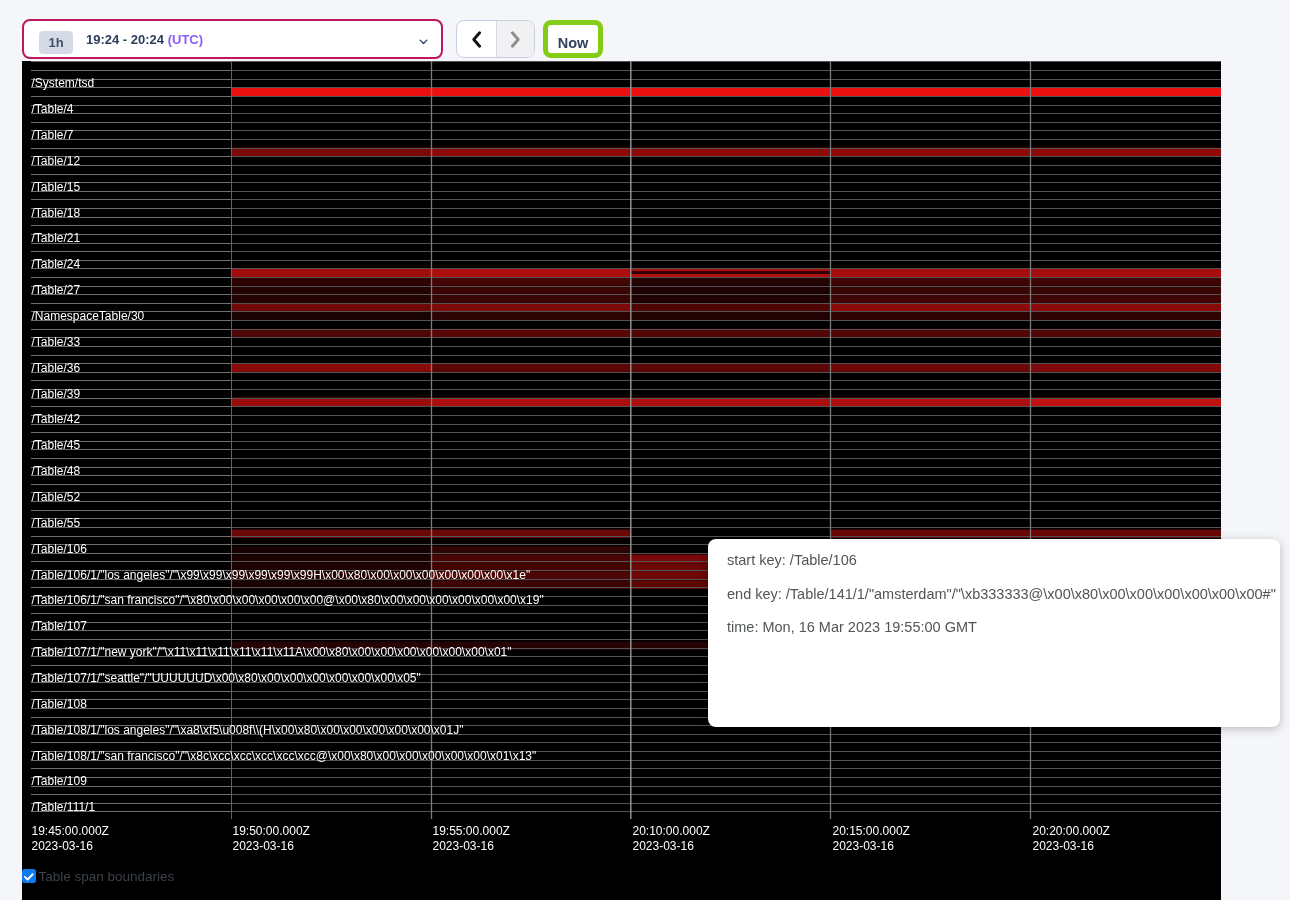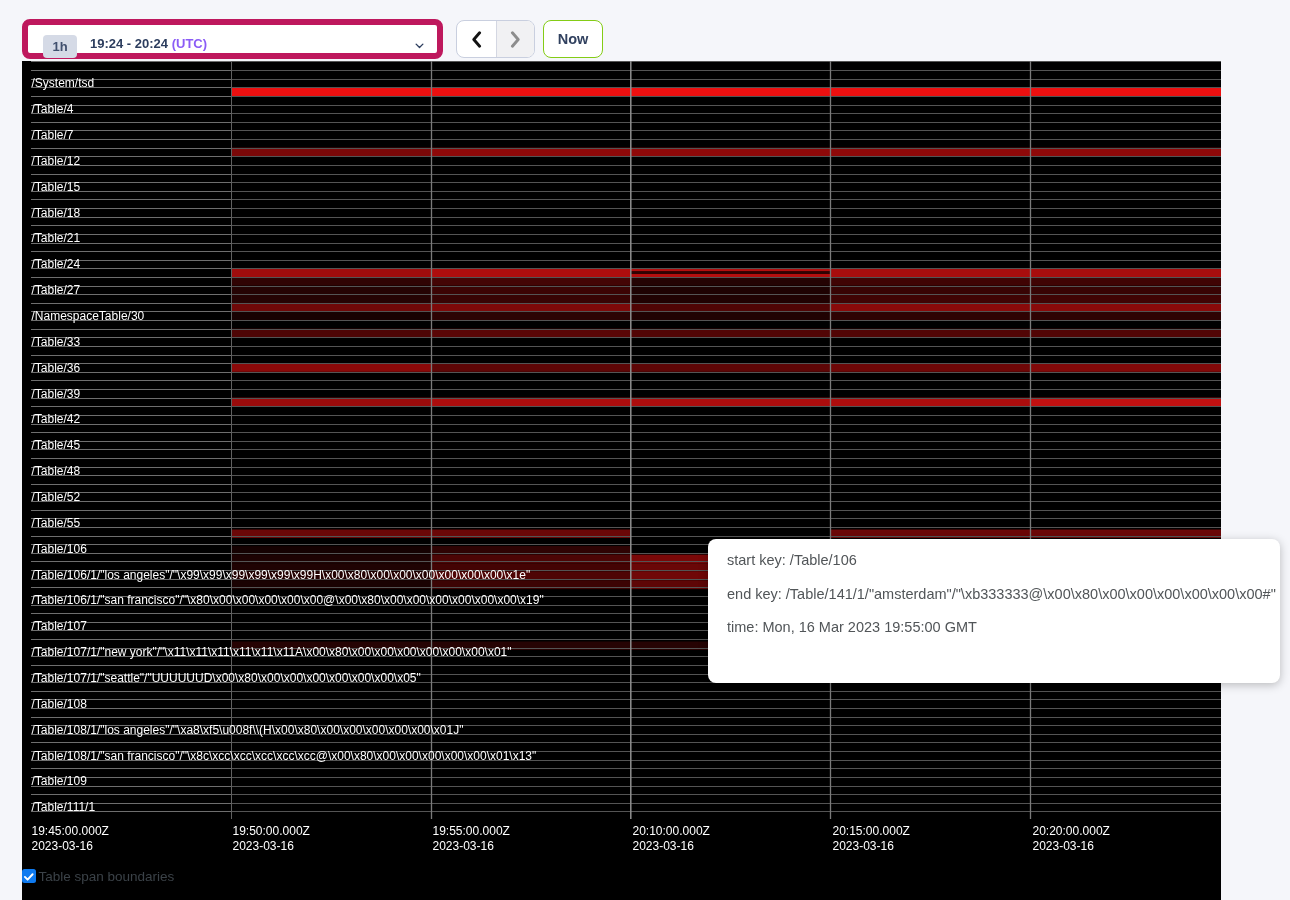--- a/index.html
+++ b/index.html
@@ -1,29 +1,29 @@
 <!DOCTYPE html>
 <html><head><meta charset="utf-8">
 <style>
   html,body{margin:0;padding:0}
   body{width:1290px;height:900px;background:#f5f6fa;font-family:"Liberation Sans",sans-serif;position:relative;overflow:hidden}
-  .ctl{position:absolute;background:#fff;border:6px solid #be185d;border-radius:8px;box-sizing:border-box}
+  .ctl{position:absolute;background:#fff;border:2px solid #be185d;border-radius:8px;box-sizing:border-box}
   #timesel{left:22px;top:19px;width:421px;height:40px}
   #badge{position:absolute;left:15px;top:9.5px;width:34px;height:23px;background:#d5dae6;border-radius:4px;
          font-size:13px;font-weight:bold;color:#41506e;text-align:center;line-height:23px}
   #trange{position:absolute;left:62px;top:0;height:38px;line-height:38px;font-size:13px;font-weight:bold;color:#2c3d5e}
   #trange .utc{font-weight:bold;color:#8b5cf6}
   #chev{position:absolute;right:13px;top:18px}
   #nav{left:456px;top:20px;width:79px;height:38px;border:1px solid #c9cfdf;background:#fff;display:flex}
   #nav .half{width:50%;height:100%;display:flex;align-items:center;justify-content:center;box-sizing:border-box}
   #nav .h2{background:#f1f1f3;border-left:1px solid #d4d7e2;border-radius:0 7px 7px 0}
-  #nowb{left:543px;top:20px;width:60px;height:38px;border:1px solid #84cc16;background:#fff;
+  #nowb{left:543px;top:20px;width:60px;height:38px;border:5px solid #84cc16;background:#fff;
         font-size:14.5px;font-weight:bold;color:#31415f;text-align:center;line-height:36px}
   #hm{position:absolute;left:22px;top:61px;width:1199px;height:879px;background:#000}
-  #tip{position:absolute;left:708px;top:539px;width:572px;height:144px;background:#fff;border-radius:8px;
+  #tip{position:absolute;left:708px;top:539px;width:572px;height:188px;background:#fff;border-radius:8px;
        box-shadow:0 2px 10px rgba(0,0,0,.25);box-sizing:border-box;padding-top:5px;padding-left:19px;
        font-size:14.5px;color:#515558}
   #tip div{height:33.5px;line-height:33.5px;white-space:nowrap}
   #cbrow{position:absolute;left:22px;top:868px;height:16px;display:flex;align-items:center}
   #cbx{width:13.5px;height:13.5px;background:#0e7af0;border-radius:2.5px;margin-right:3px}
   #cbl{font-size:13.5px;color:#3b4248}
 </style></head>
 <body>
 <div id="timesel" class="ctl">
   <div id="badge">1h</div>

